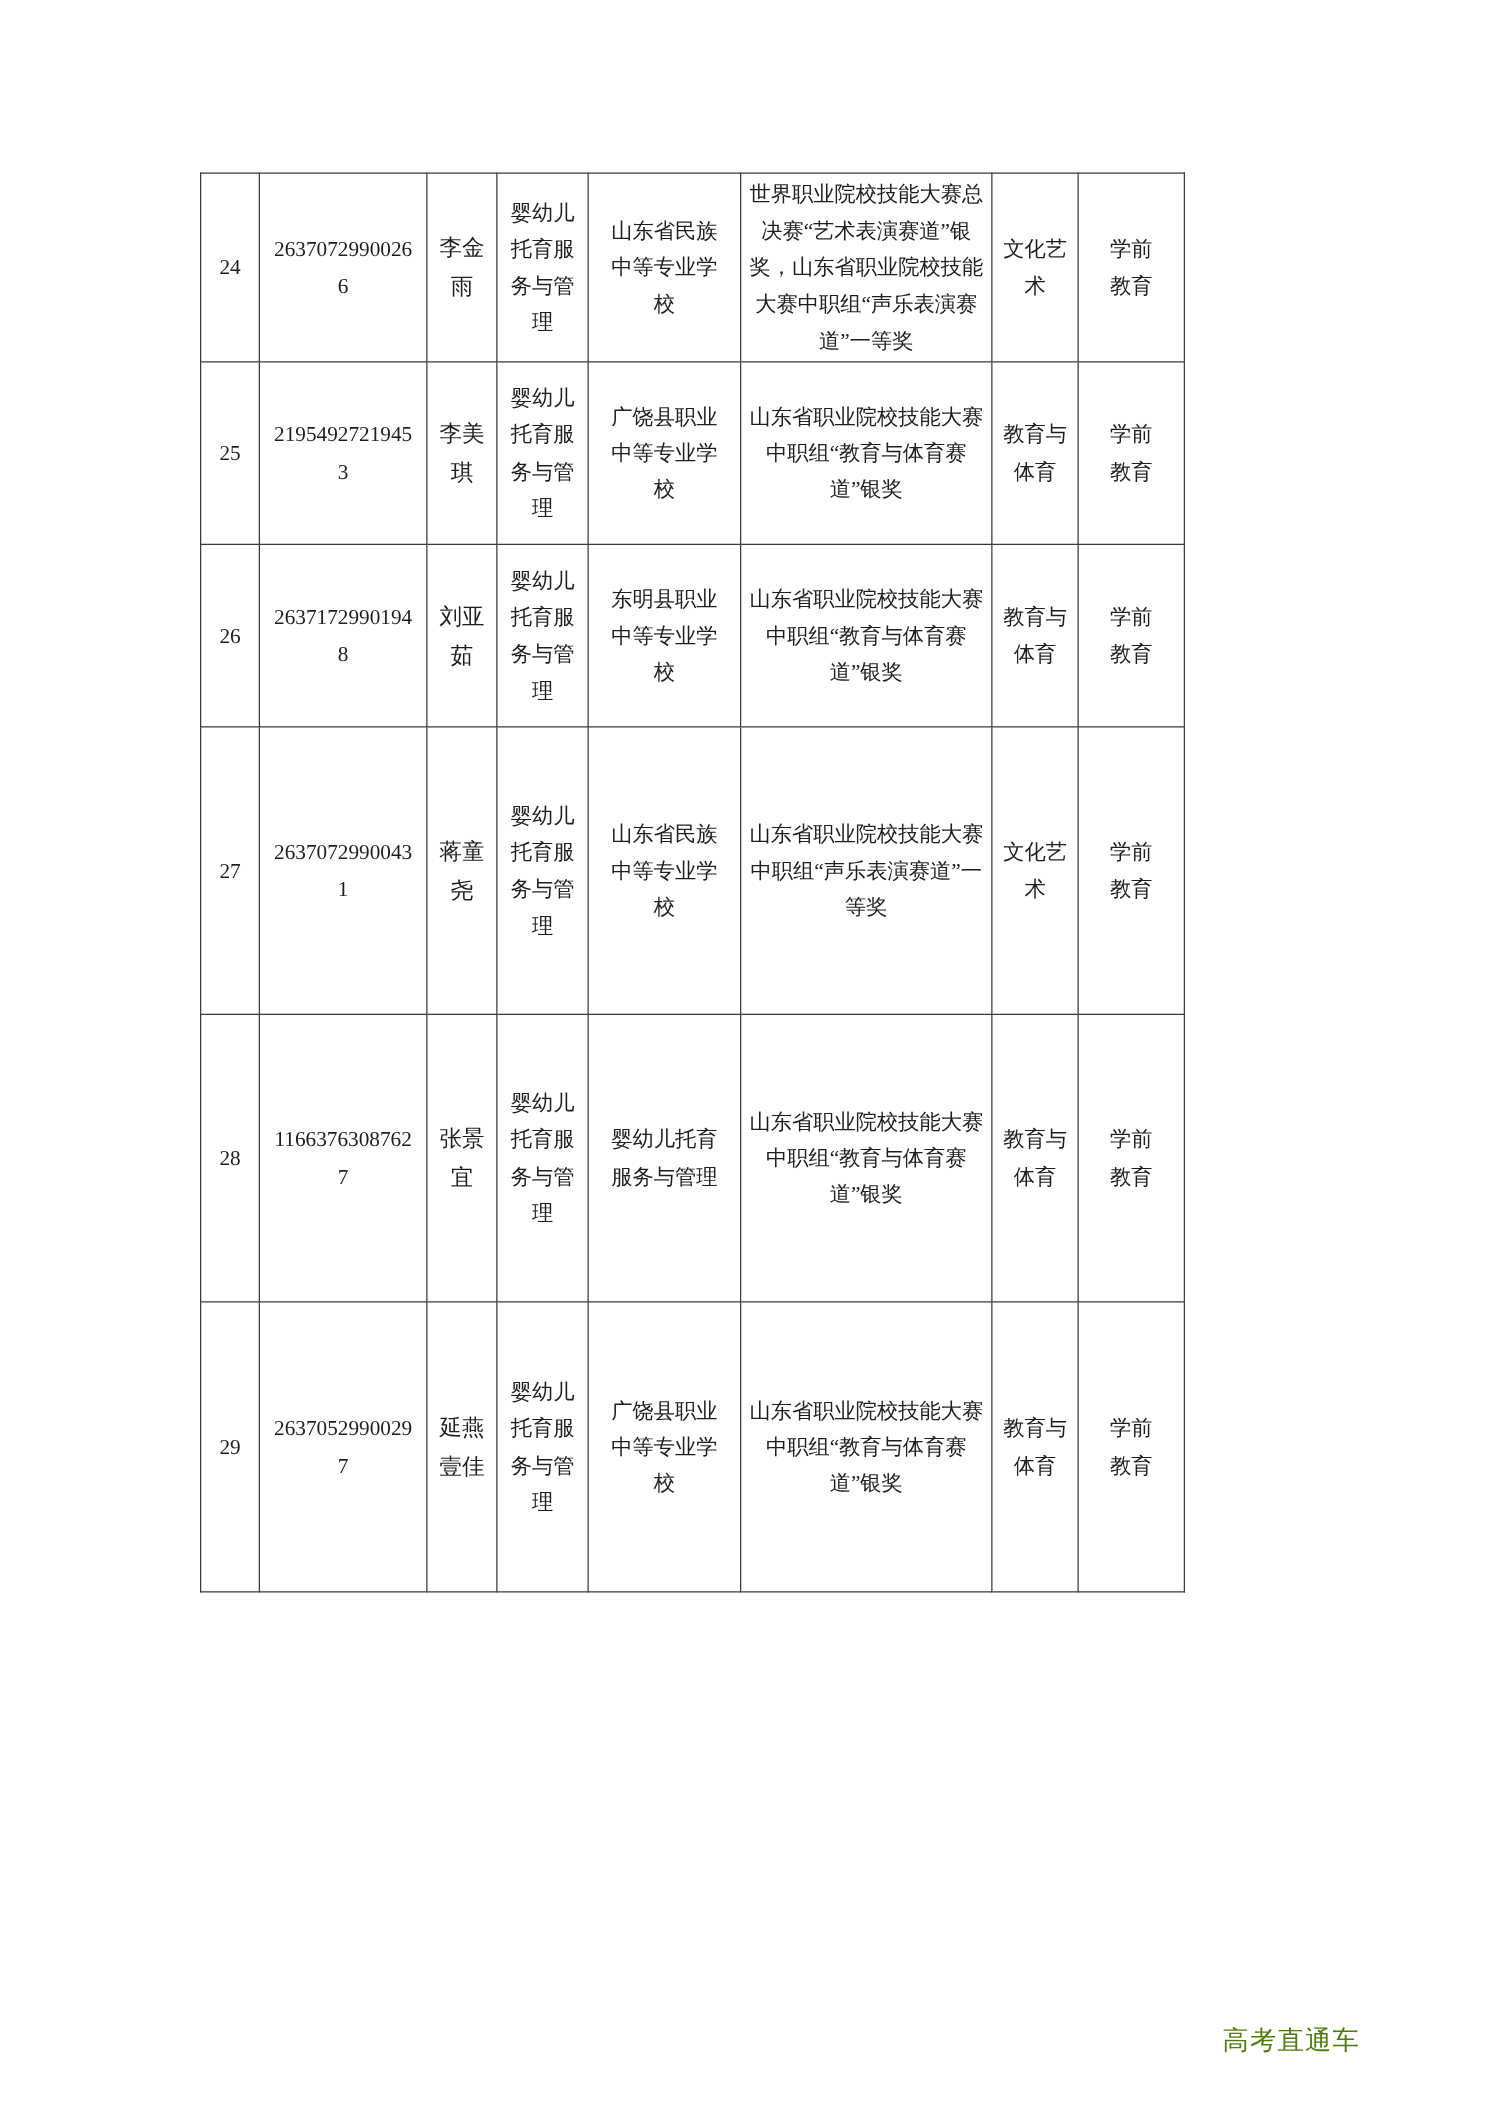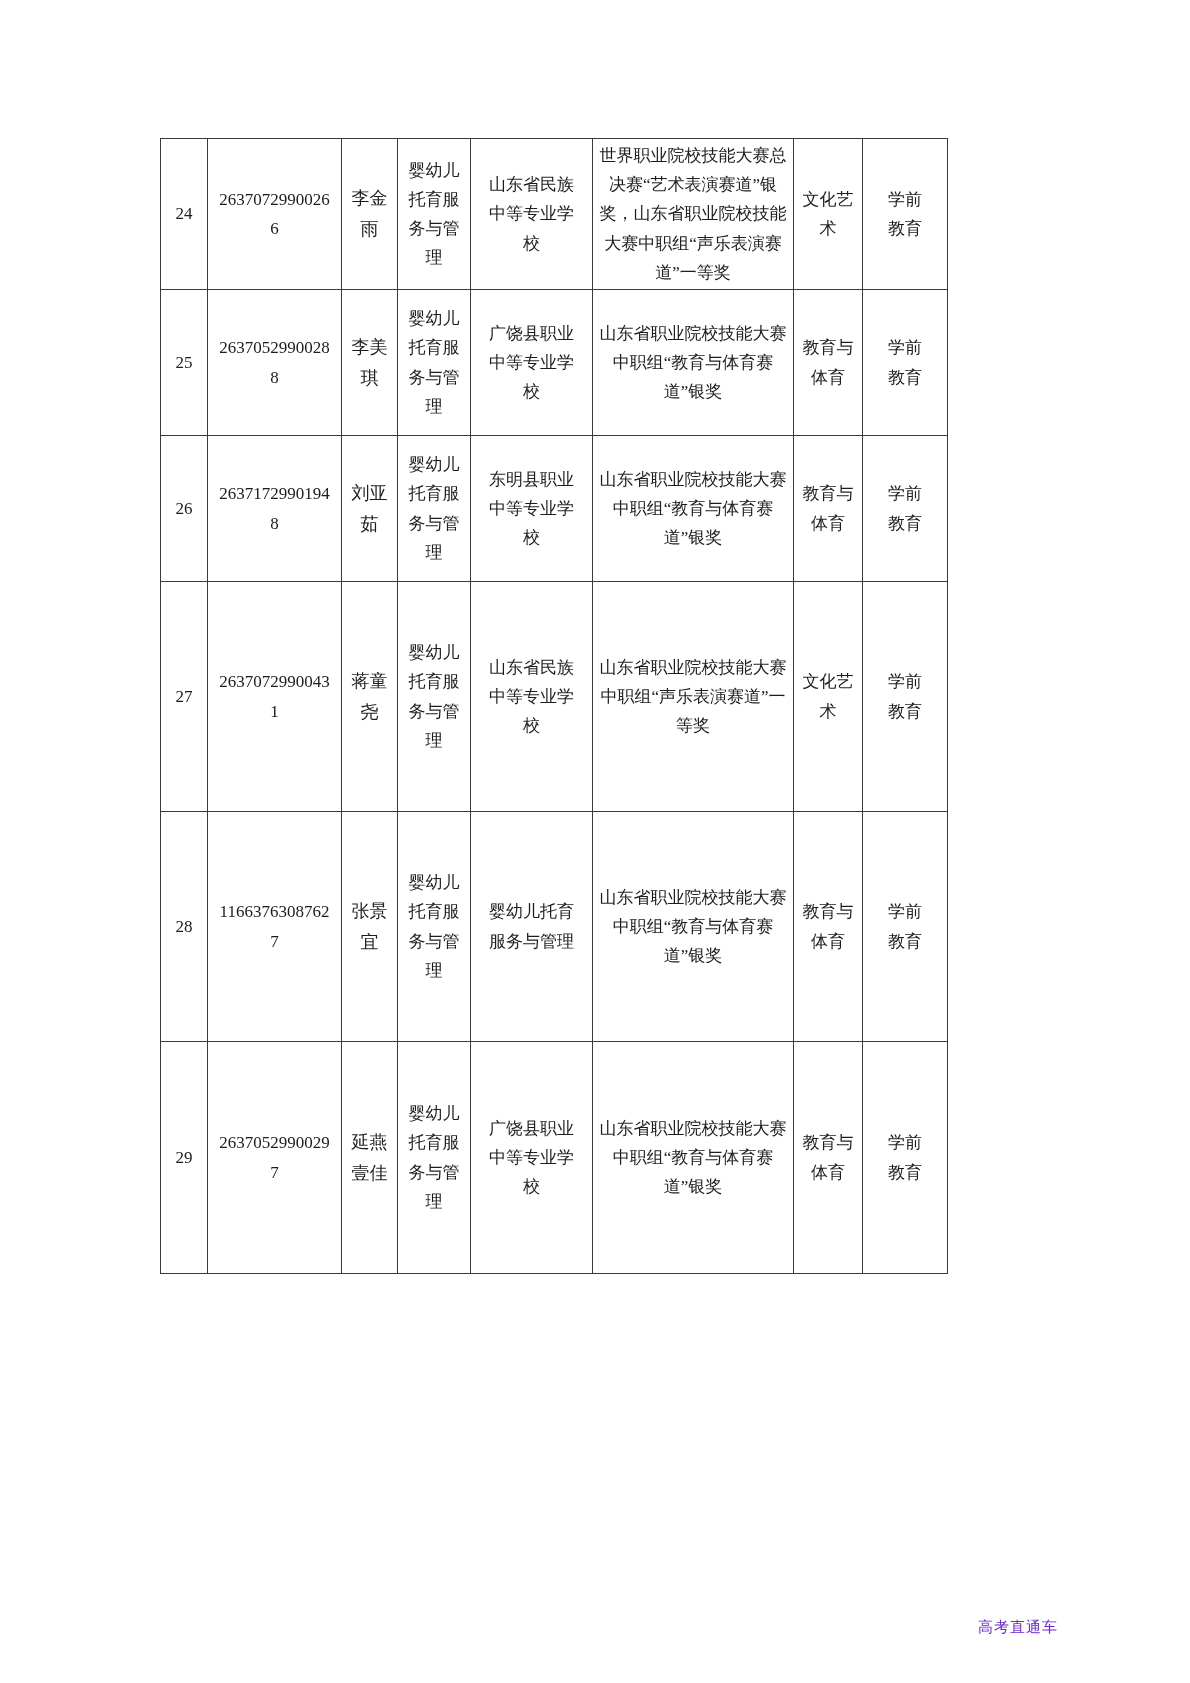--- a/index.html
+++ b/index.html
@@ -46,22 +46,22 @@
   tr.rh-3 { height: 118px; }
   tr.rh-4 { height: 230px; }
   tr.rh-5 { height: 230px; }
   tr.rh-6 { height: 232px; }
 
   .watermark {
     position: absolute;
     left: 978px;
     top: 1618px;
     font-family: "Liberation Sans", "DejaVu Sans", sans-serif;
-    font-size: 15px;
-    color: #6d28d9;
+    font-size: 21px;
+    color: #4d7c0f;
     letter-spacing: 1px;
   }
 </style>
 </head>
 <body>
 
 <table class="doc-table">
   <colgroup>
     <col style="width:47px">
     <col style="width:134px">
@@ -78,21 +78,21 @@
       <td class="c-id">26370729900266</td>
       <td class="c-name">李金雨</td>
       <td class="c-major">婴幼儿托育服务与管理</td>
       <td class="c-school">山东省民族中等专业学校</td>
       <td class="c-award">世界职业院校技能大赛总决赛“艺术表演赛道”银奖，山东省职业院校技能大赛中职组“声乐表演赛道”一等奖</td>
       <td class="c-category">文化艺术</td>
       <td class="c-field">学前教育</td>
     </tr>
     <tr class="rh-2">
       <td class="c-no">25</td>
-      <td class="c-id">26370529900288</td>
+      <td class="c-id">21954927219453</td>
       <td class="c-name">李美琪</td>
       <td class="c-major">婴幼儿托育服务与管理</td>
       <td class="c-school">广饶县职业中等专业学校</td>
       <td class="c-award">山东省职业院校技能大赛中职组“教育与体育赛道”银奖</td>
       <td class="c-category">教育与体育</td>
       <td class="c-field">学前教育</td>
     </tr>
     <tr class="rh-3">
       <td class="c-no">26</td>
       <td class="c-id">26371729901948</td>

